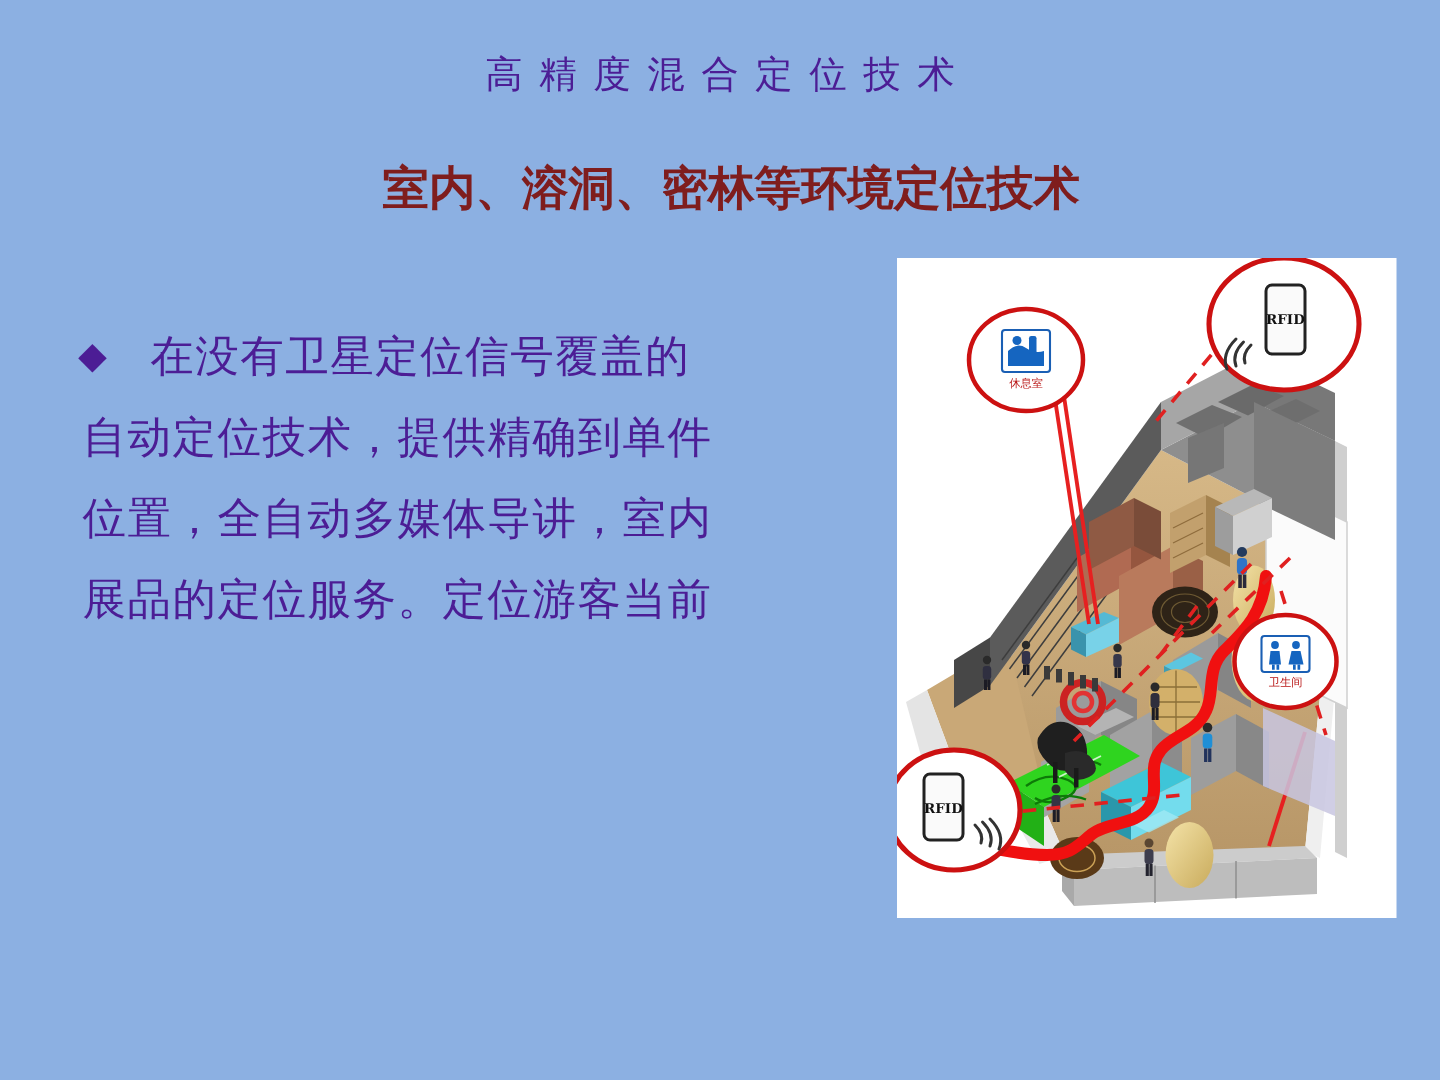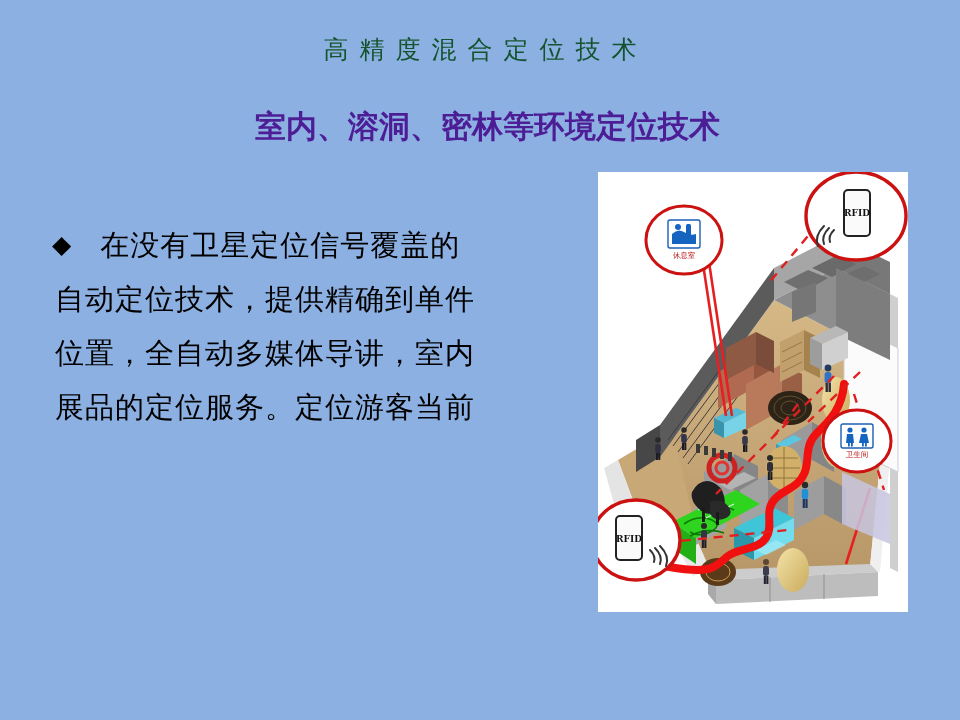--- a/index.html
+++ b/index.html
@@ -20,56 +20,56 @@
     background: #8cb0e2;
   }
 
   
   #header-title {
     position: absolute;
     left: 0;
     top: 34px;
     width: 960px;
     text-align: center;
-    color: #14532d;
+    color: #4c1d95;
     font-family: "DejaVu Serif", serif;
     font-size: 25px;
     line-height: 32px;
     letter-spacing: 11px;
     text-indent: 11px;
     white-space: nowrap;
     font-weight: 400;
   }
 
   
   #subtitle {
     position: absolute;
     left: 255px;
     top: 105px;
     width: 545px;
-    color: #4c1d95;
+    color: #7f1d1d;
     font-family: "DejaVu Serif", serif;
     font-size: 31px;
     font-weight: bold;
     line-height: 43px;
     letter-spacing: 0px;
   }
 
   
   #body-block {
     position: absolute;
     left: 52px;
     top: 218px;
     width: 490px;
   }
   .body-line {
-    color: #000000;
+    color: #4c1d95;
     font-family: "DejaVu Serif", serif;
     font-size: 29px;
-    line-height: 54px;
+    line-height: 38px;
     height: 54px;
     letter-spacing: 1px;
     white-space: nowrap;
   }
   .body-line.first {
     padding-left: 0;
   }
   .bullet-mark {
     display: inline-block;
     font-size: 25px;
@@ -82,20 +82,21 @@
 
   
   #picture-panel {
     position: absolute;
     left: 598px;
     top: 172px;
     width: 310px;
     height: 440px;
     background: #ffffff;
     overflow: hidden;
+    padding-left: 23px;
   }
   #floorplan-svg {
     position: absolute;
     left: 0;
     top: 0;
   }
 </style>
 </head>
 <body>
 

